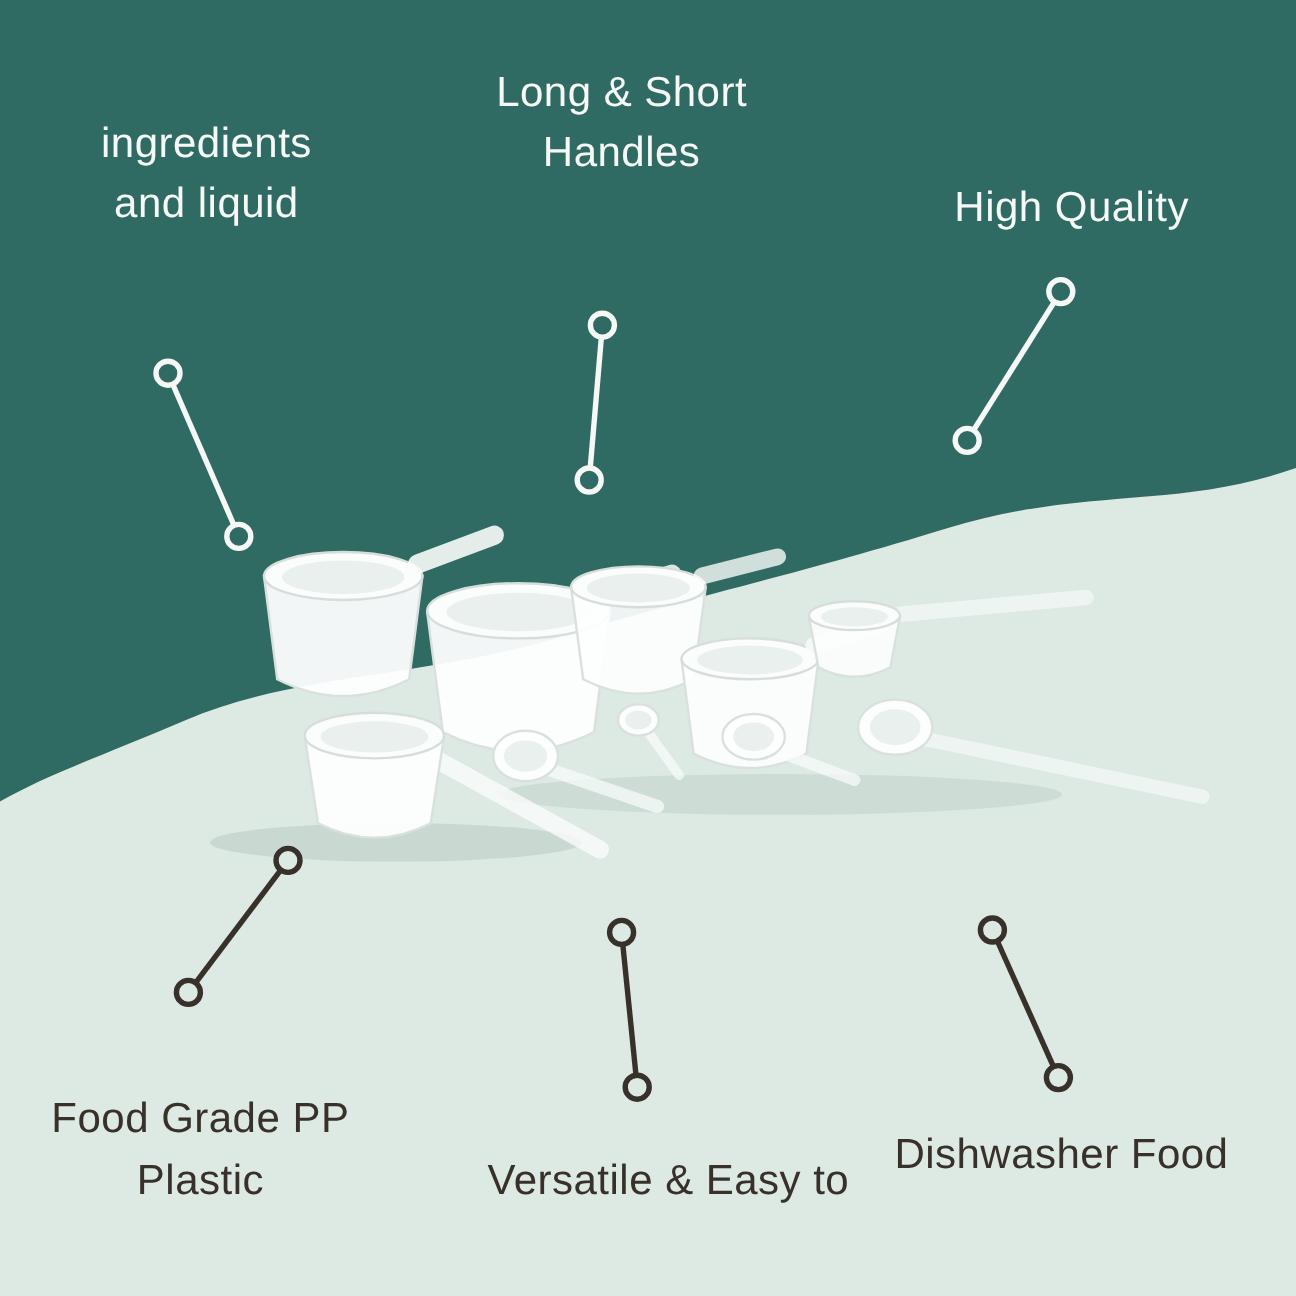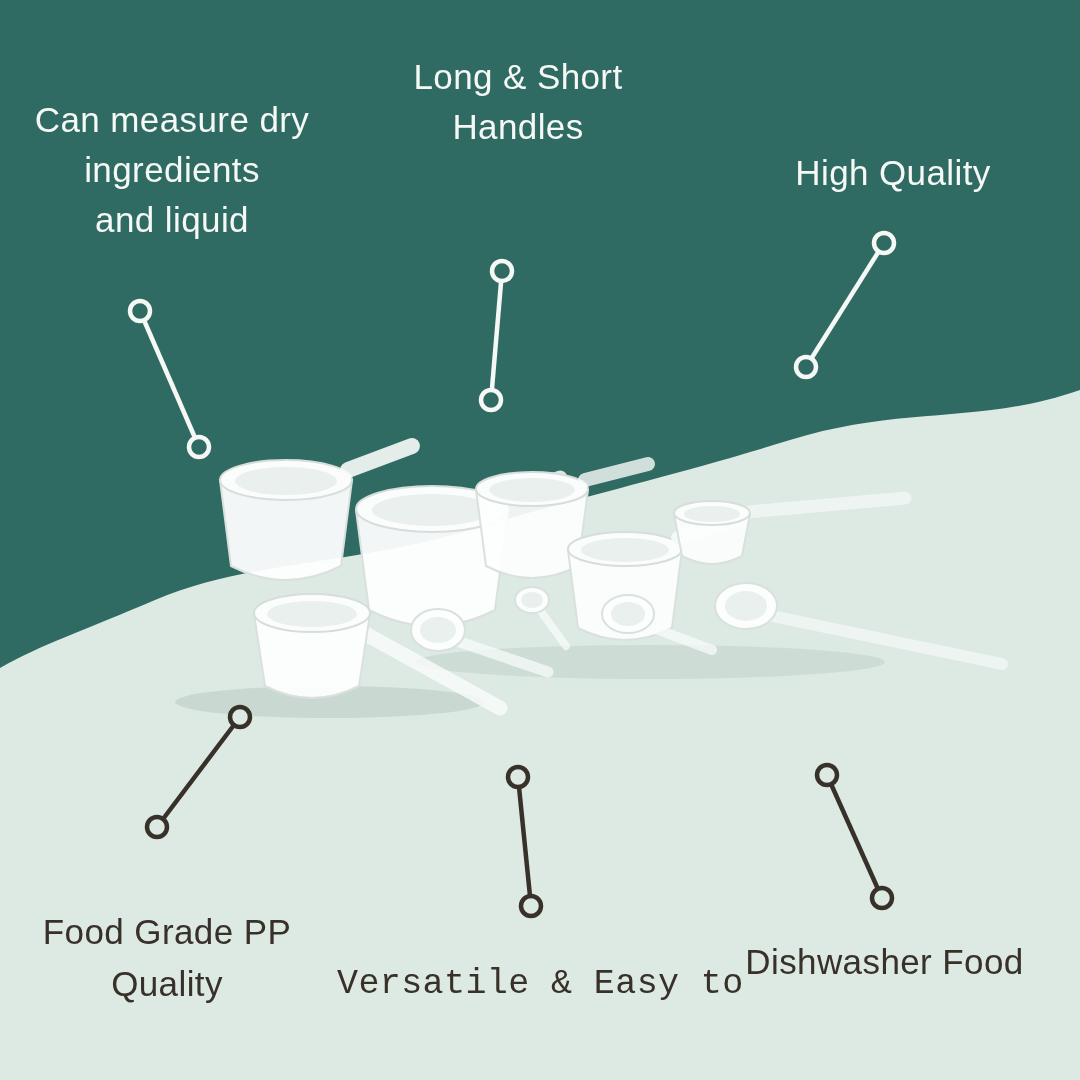--- a/index.html
+++ b/index.html
@@ -20,21 +20,21 @@
   .callout{position:absolute;text-align:center;}
   .callout .line{font-size:35px;line-height:50px;letter-spacing:.4px;font-weight:400;white-space:nowrap;}
   .callout.light{color:var(--text-light);}
   .callout.dark{color:var(--text-dark);}
   .callout.dark .line{line-height:52px;}
 
   #co-measure{left:2px;top:95px;width:340px;}
   #co-handles{left:368px;top:52px;width:300px;}
   #co-quality{left:743px;top:148px;width:300px;}
   #co-foodgrade{left:2px;top:862px;width:330px;margin-top:44px;}
-  #co-versatile{left:337px;top:958px;width:400px;font-family:Liberation Mono, monospace;}
+  #co-versatile{left:357px;top:958px;width:400px;}
   #co-dishwasher{left:712px;top:936px;width:345px;}
 
   svg{display:block;}
   .no-events{pointer-events:none;}
 </style>
 </head>
 <body>
 
 <div class="canvas">
 
@@ -147,37 +147,36 @@
       <circle cx="531" cy="906" r="10" fill="var(--mint)" stroke-width="4.5"></circle>
     </g>
     <g stroke="var(--text-dark)">
       <line x1="827" y1="775" x2="882" y2="898" stroke-width="4.5"></line>
       <circle cx="827" cy="775" r="10" fill="var(--mint)" stroke-width="4.5"></circle>
       <circle cx="882" cy="898" r="10" fill="var(--mint)" stroke-width="4.5"></circle>
     </g>
   </svg>
 
   <div class="callout light" id="co-measure">
-    <div class="line">Can measure dry</div>
     <div class="line">ingredients</div>
     <div class="line">and liquid</div>
   </div>
 
   <div class="callout light" id="co-handles">
     <div class="line">Long &amp; Short</div>
     <div class="line">Handles</div>
   </div>
 
   <div class="callout light" id="co-quality">
     <div class="line">High Quality</div>
   </div>
 
   <div class="callout dark" id="co-foodgrade">
     <div class="line">Food Grade PP</div>
-    <div class="line">Quality</div>
+    <div class="line">Plastic</div>
   </div>
 
   <div class="callout dark" id="co-versatile">
     <div class="line">Versatile &amp; Easy to</div>
   </div>
 
   <div class="callout dark" id="co-dishwasher">
     <div class="line">Dishwasher Food</div>
   </div>
 

